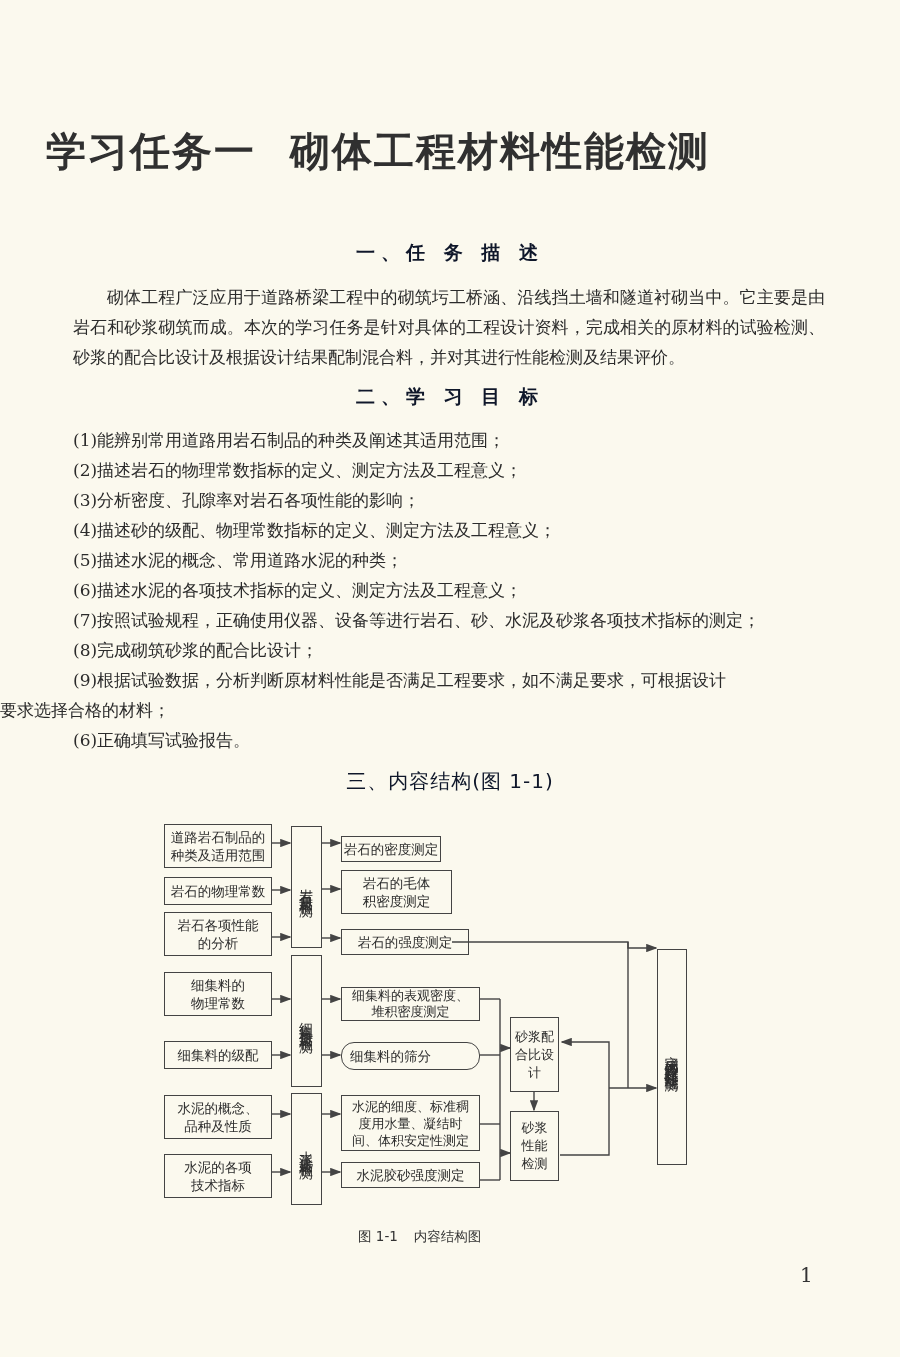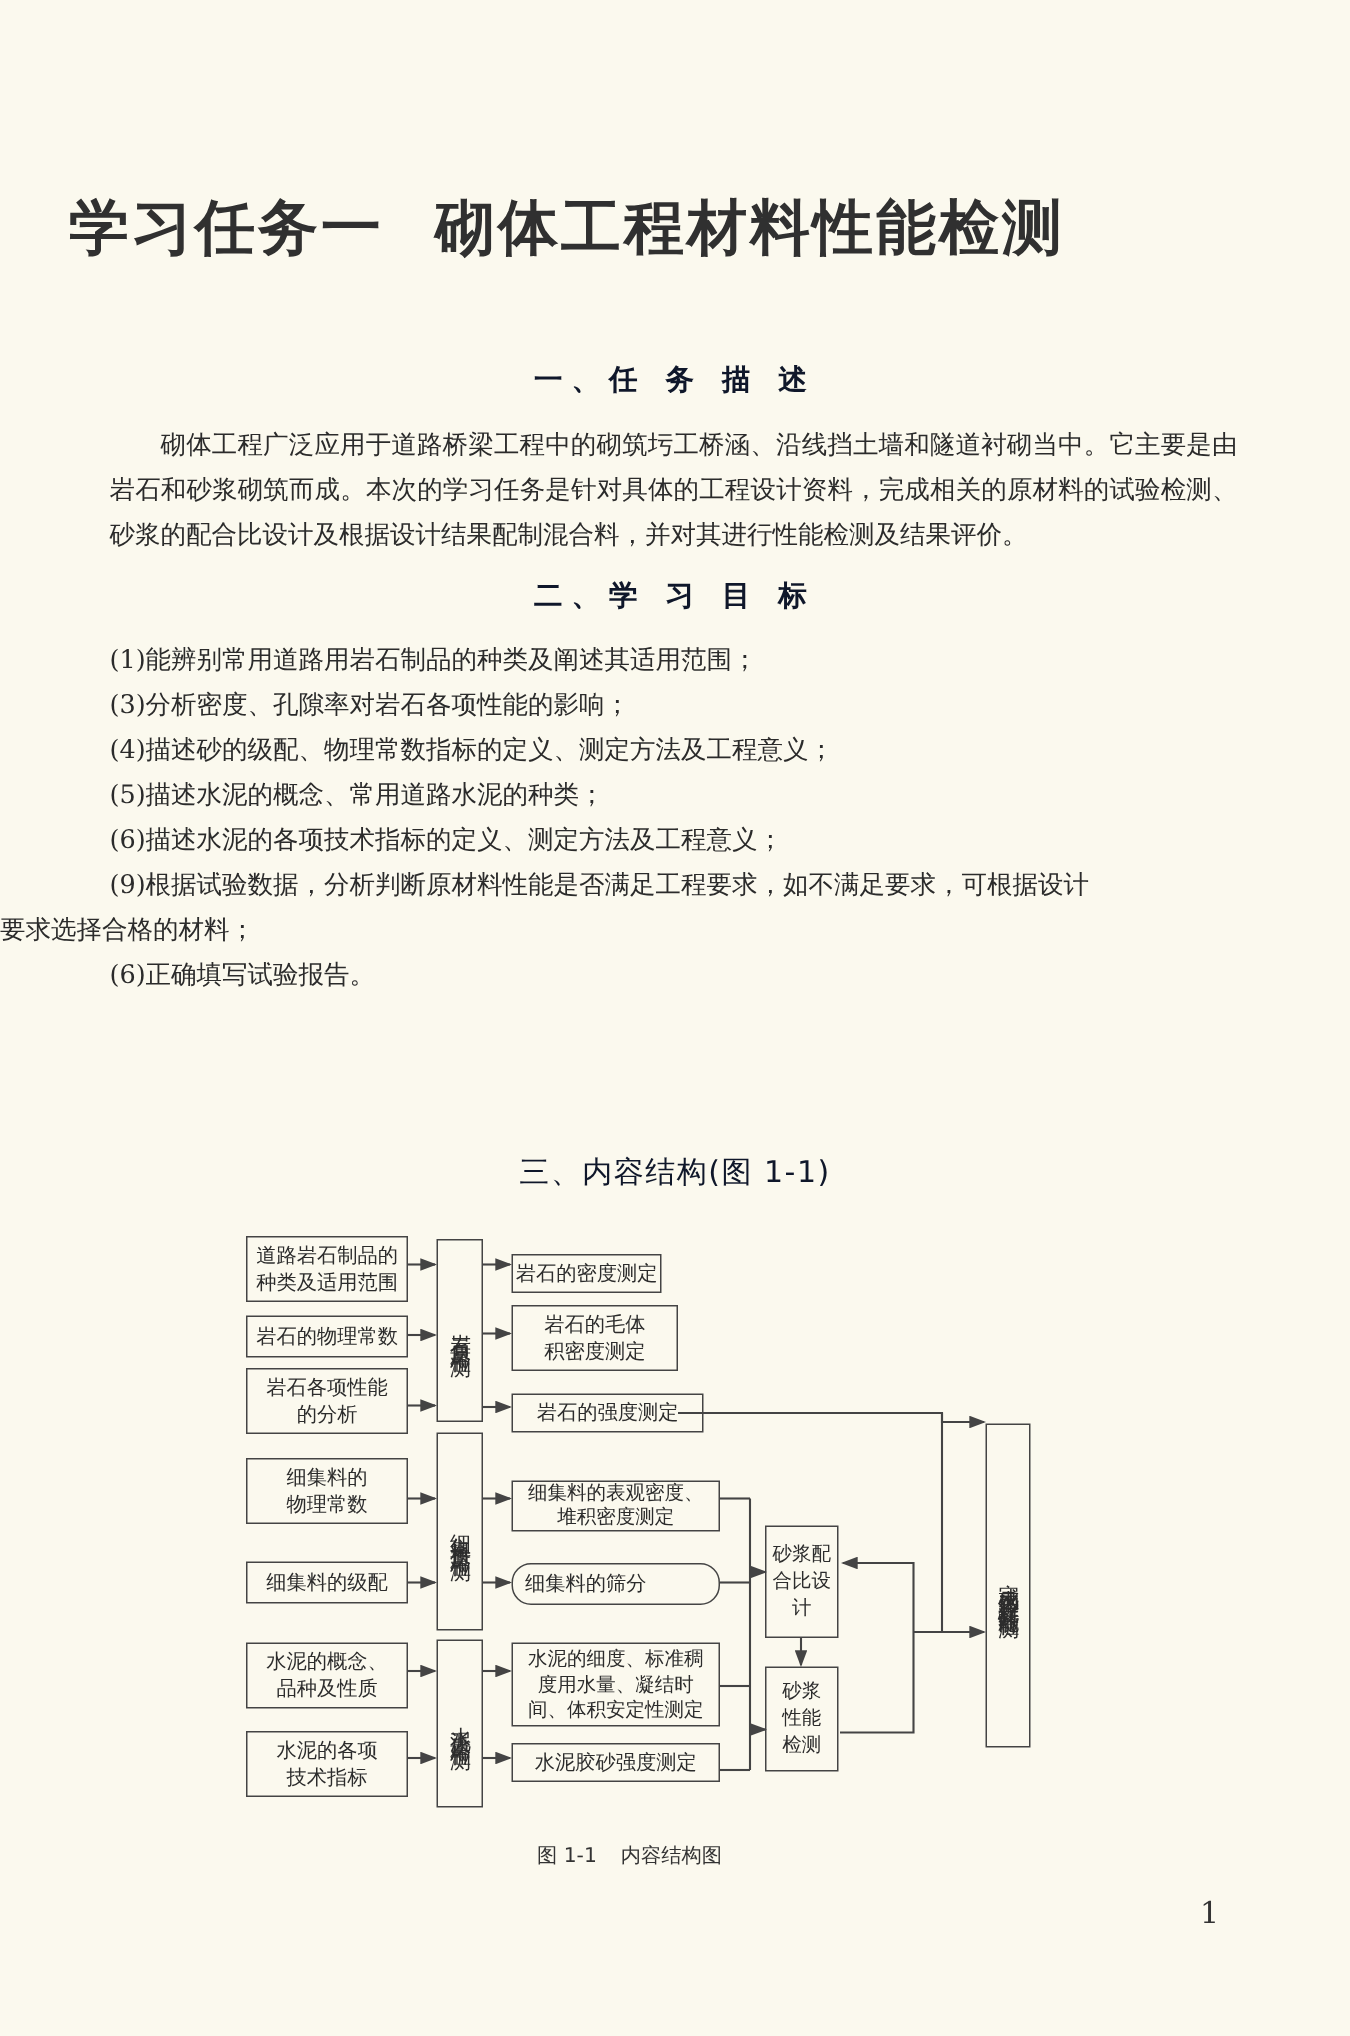--- a/index.html
+++ b/index.html
@@ -52,24 +52,27 @@
 <div class="page-title">
   <span>学习任务一</span><span class="gap"></span><span>砌体工程材料性能检测</span>
 </div>
 
 <div class="section-heading" style="top:240px;">一、任 务 描 述</div>
 <div class="para" style="top:282px; text-indent:34px;">砌体工程广泛应用于道路桥梁工程中的砌筑圬工桥涵、沿线挡土墙和隧道衬砌当中。它主要是由岩石和砂浆砌筑而成。本次的学习任务是针对具体的工程设计资料，完成相关的原材料的试验检测、砂浆的配合比设计及根据设计结果配制混合料，并对其进行性能检测及结果评价。</div>
 
 <div class="section-heading" style="top:384px;">二、学 习 目 标</div>
 <ul class="goals">
   <li>(1)能辨别常用道路用岩石制品的种类及阐述其适用范围；</li>
+  <li>(2)描述岩石的物理常数指标的定义、测定方法及工程意义；</li>
   <li>(3)分析密度、孔隙率对岩石各项性能的影响；</li>
   <li>(4)描述砂的级配、物理常数指标的定义、测定方法及工程意义；</li>
   <li>(5)描述水泥的概念、常用道路水泥的种类；</li>
   <li>(6)描述水泥的各项技术指标的定义、测定方法及工程意义；</li>
+  <li>(7)按照试验规程，正确使用仪器、设备等进行岩石、砂、水泥及砂浆各项技术指标的测定；</li>
+  <li>(8)完成砌筑砂浆的配合比设计；</li>
   <li>(9)根据试验数据，分析判断原材料性能是否满足工程要求，如不满足要求，可根据设计</li>
   <li style="margin-left:-73px;">要求选择合格的材料；</li>
   <li>(6)正确填写试验报告。</li>
 </ul>
 
 <div class="section-heading plain" style="top:768px;">三、内容结构(图 1-1)</div>
 
 <div class="fc">
   <svg class="lines" width="900" height="1357">
     <defs>

